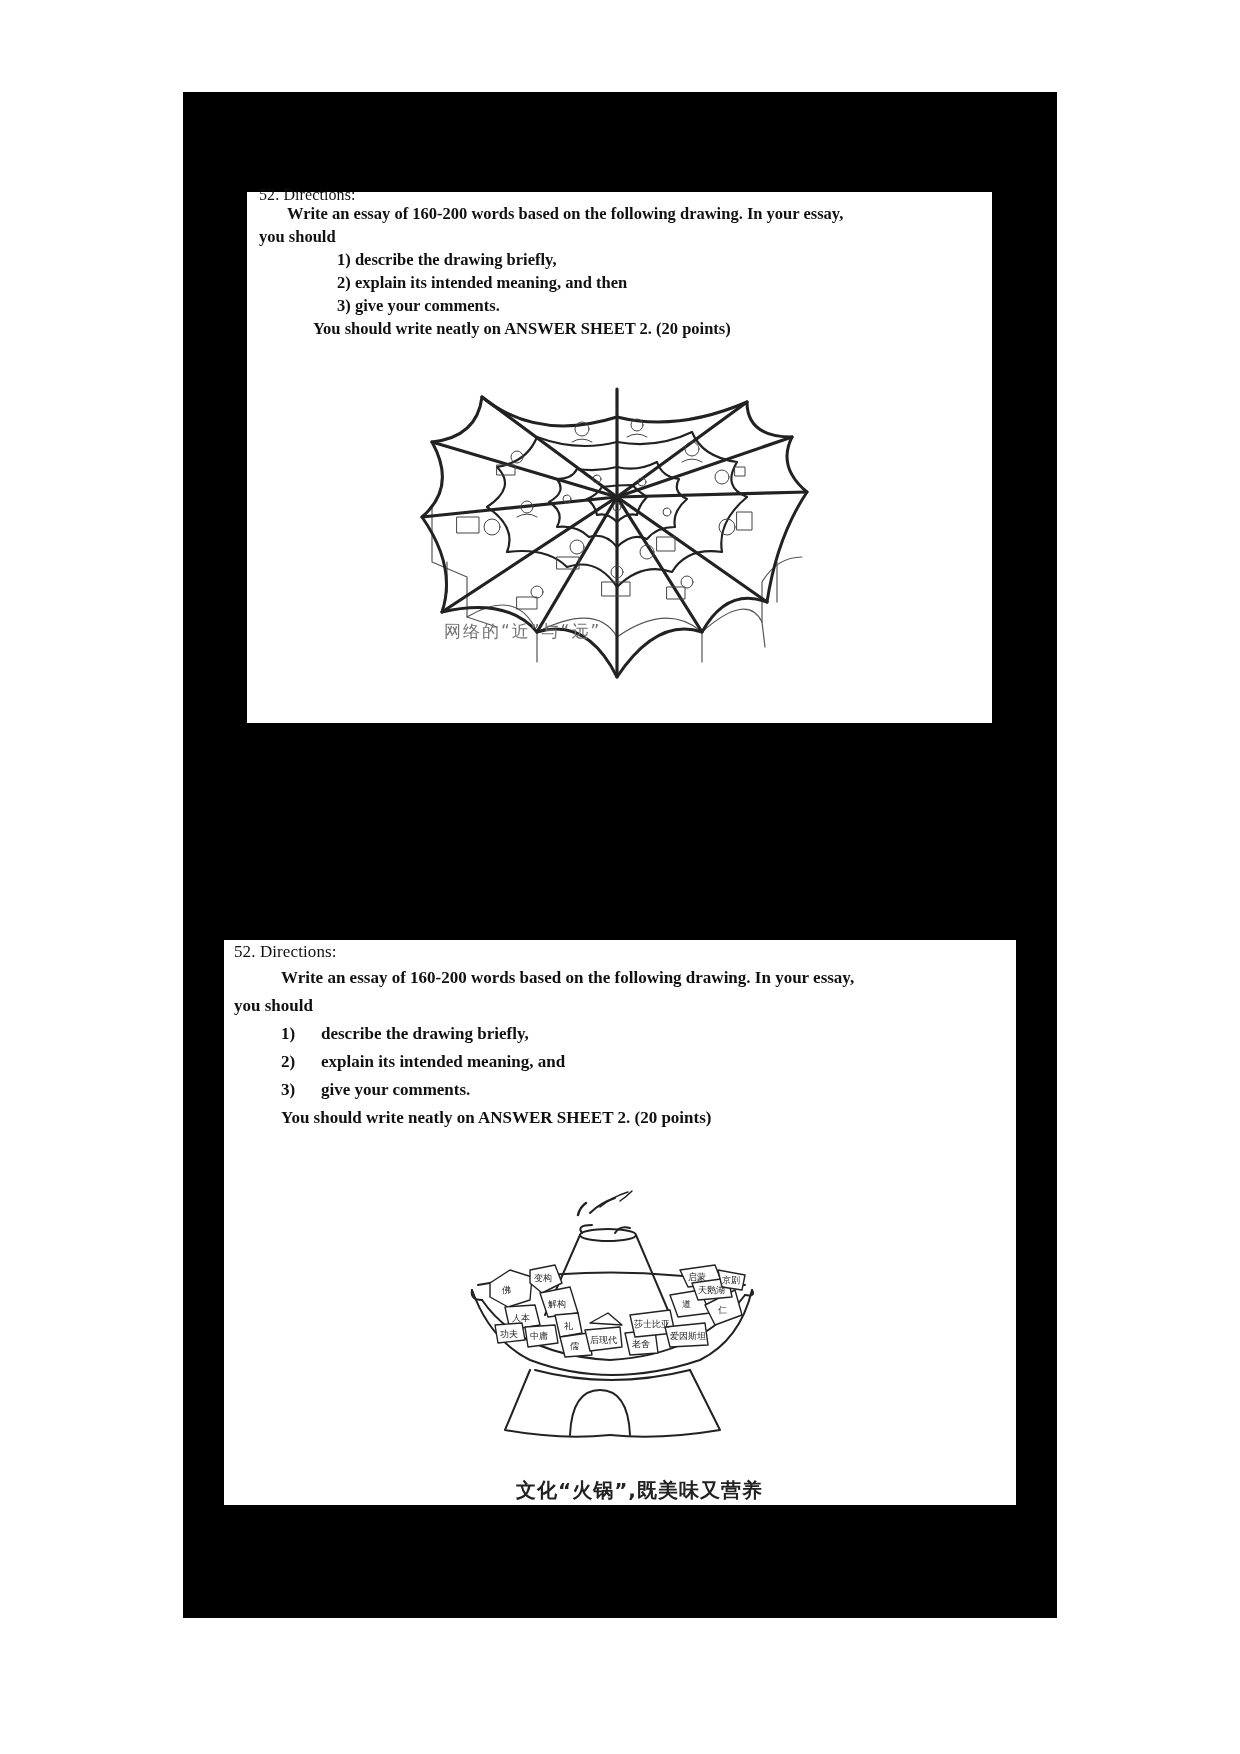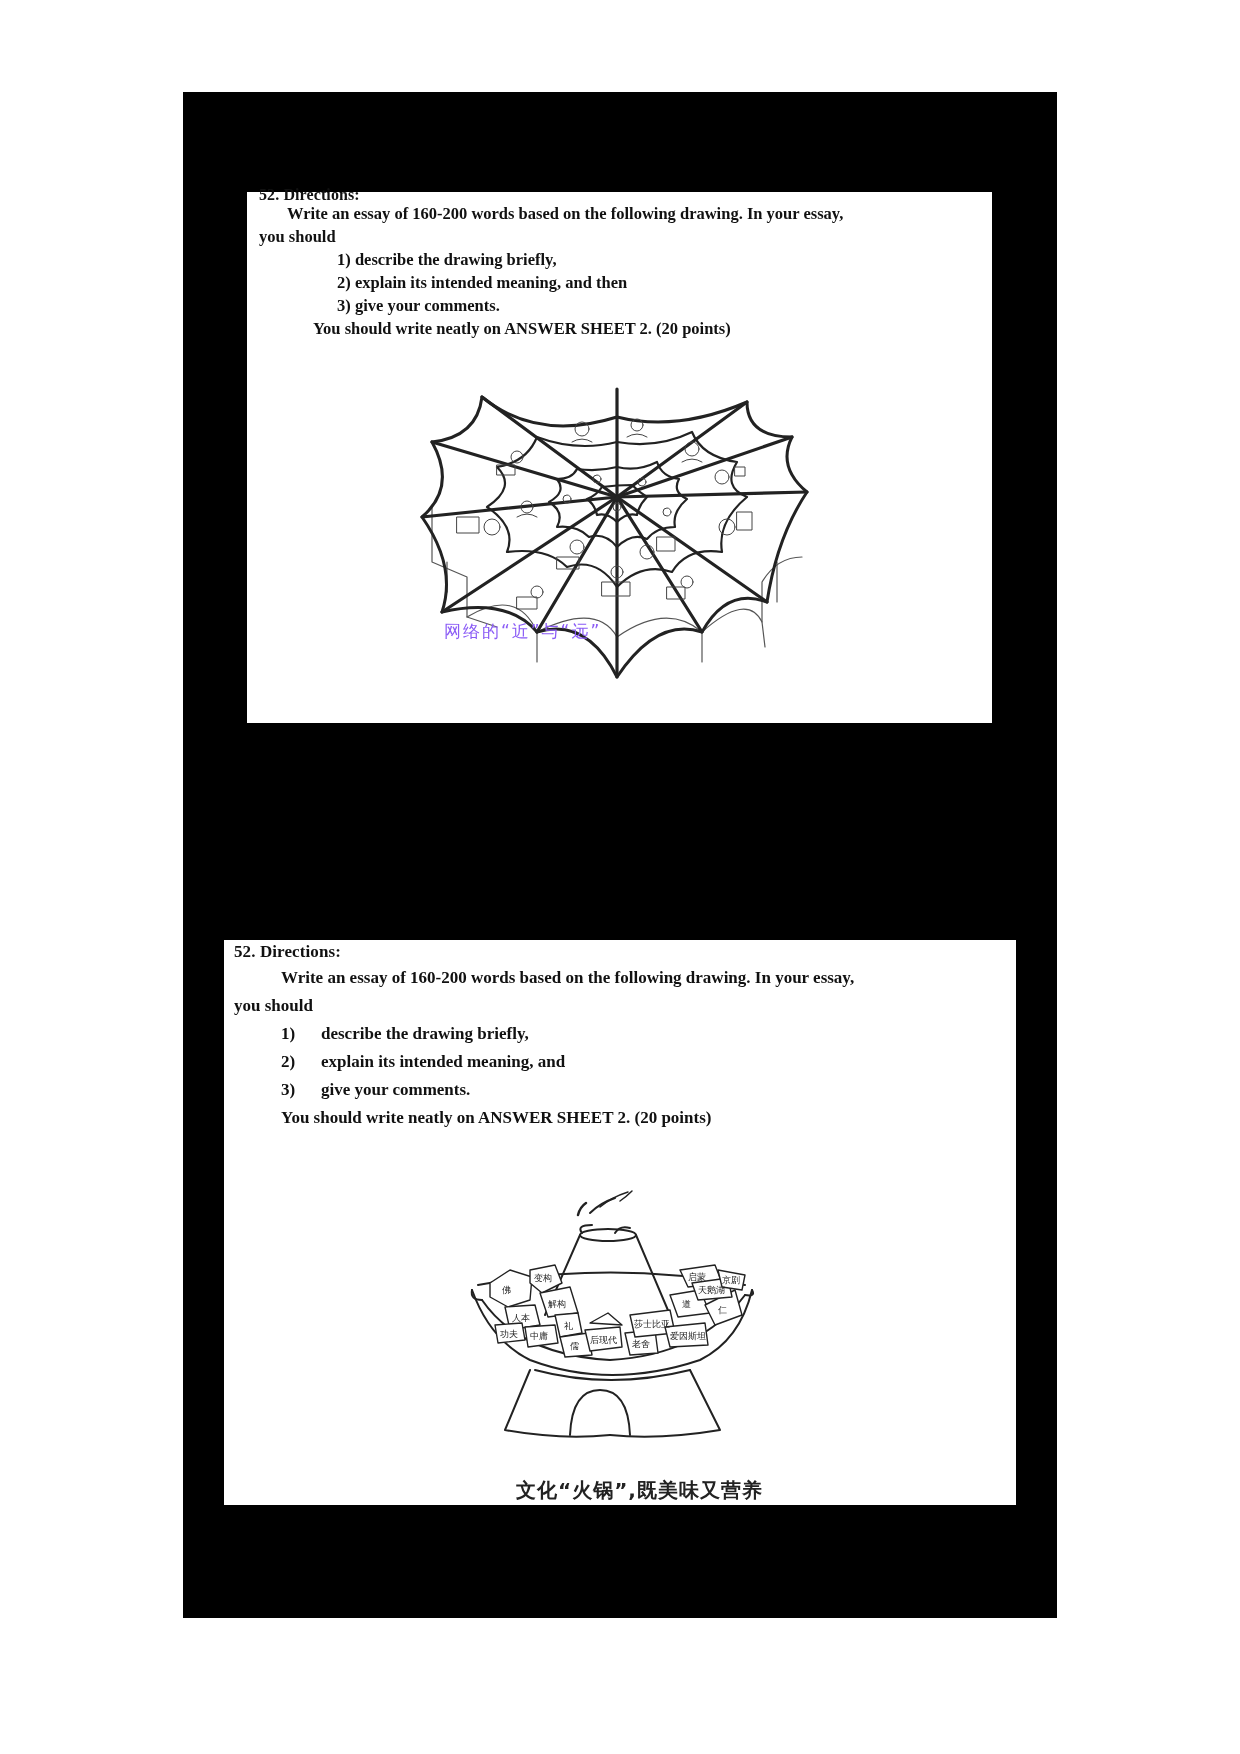--- a/index.html
+++ b/index.html
@@ -34,21 +34,21 @@
       height: 531px;
     }
     .card-2 {
       left: 224px;
       top: 940px;
       width: 792px;
       height: 565px;
     }
     .heading {
       position: absolute;
-      font-weight: bold;
+      font-weight: normal;
       font-size: 16px;
       letter-spacing: 0.1px;
     }
     .line {
       position: absolute;
       font-size: 16.5px;
       white-space: nowrap;
       font-weight: bold;
     }
     .card-2 .line { font-size: 17px; }
@@ -57,21 +57,21 @@
       display: inline-block;
       width: 40px;
     }
     .drawing {
       position: absolute;
     }
     .caption {
       position: absolute;
       font-family: "DejaVu Sans", sans-serif;
       font-size: 17px;
-      color: #8b5cf6;
+      color: #737373;
       white-space: nowrap;
       letter-spacing: 2px;
     }
     .caption-2 {
       font-size: 20px;
       font-weight: bold;
       color: #222222;
       letter-spacing: 1px;
     }
     svg text {

